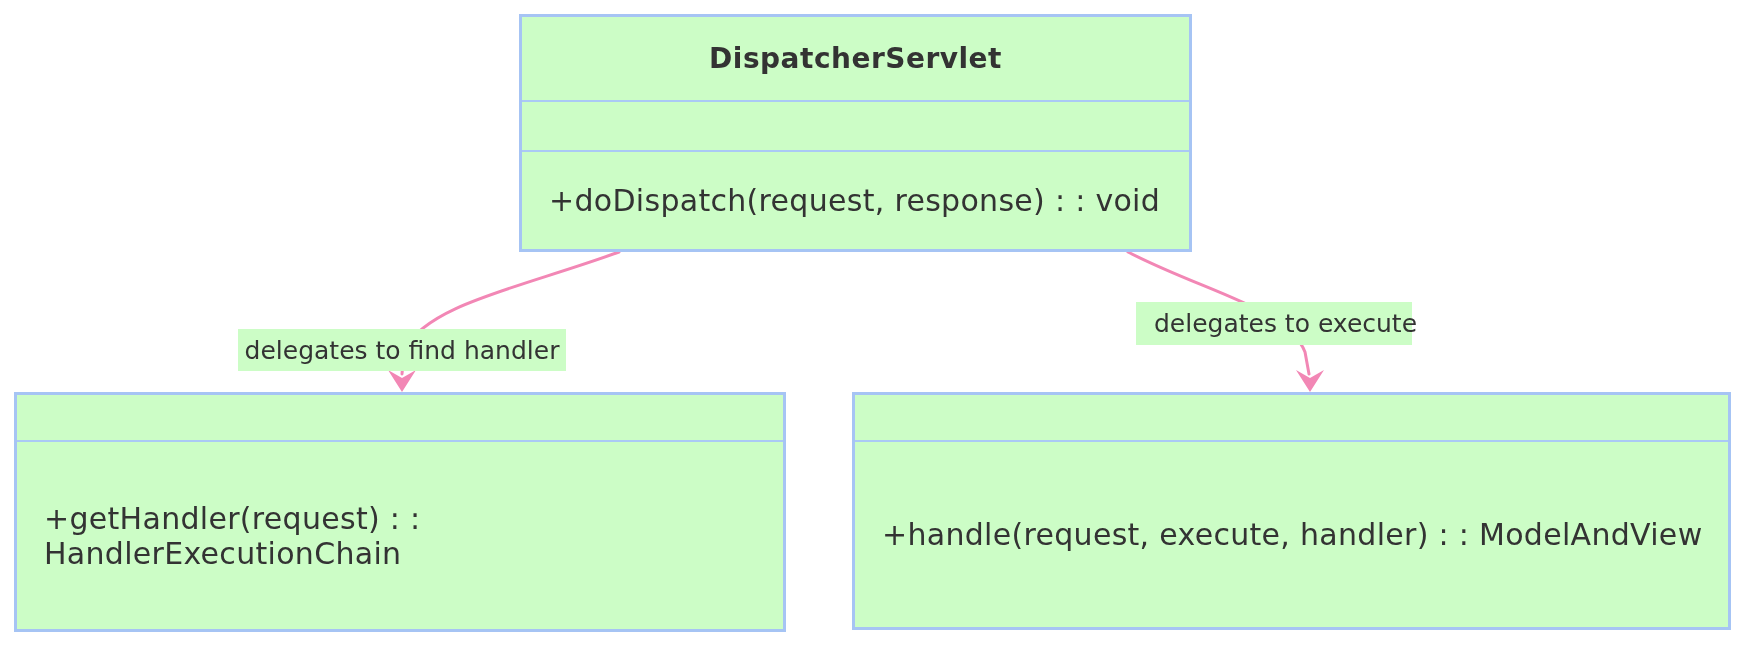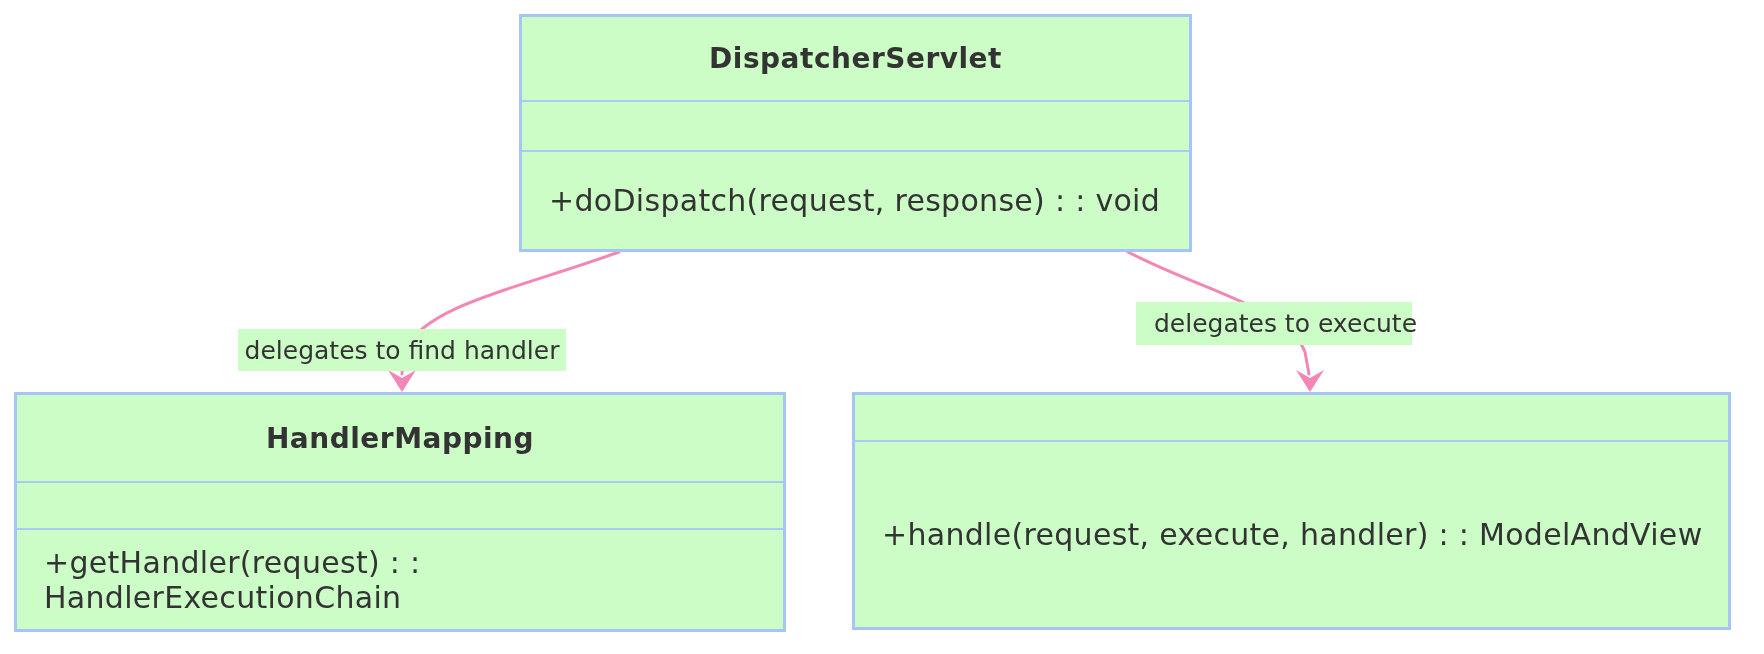--- a/index.html
+++ b/index.html
@@ -110,21 +110,20 @@
     <polygon class="arrowhead" points="1310,392 1324,370 1310,378 1296,370"></polygon>
   </svg>
 
   <div class="class-box" id="box-dispatcher-servlet">
     <div class="compartment-title">DispatcherServlet</div>
     <div class="compartment-attrs"></div>
     <div class="compartment-methods">+doDispatch(request, response) : : void</div>
   </div>
 
   <div class="class-box" id="box-handler-mapping">
-    <div class="compartment-title">HandlerMapping</div>
     <div class="compartment-attrs"></div>
     <div class="compartment-methods">+getHandler(request) : : HandlerExecutionChain</div>
   </div>
 
   <div class="class-box" id="box-handler-adapter">
     <div class="compartment-attrs"></div>
     <div class="compartment-methods">+handle(request, execute, handler) : : ModelAndView</div>
   </div>
 
   <div class="edge-label" id="label-find-handler">delegates to find handler</div>

